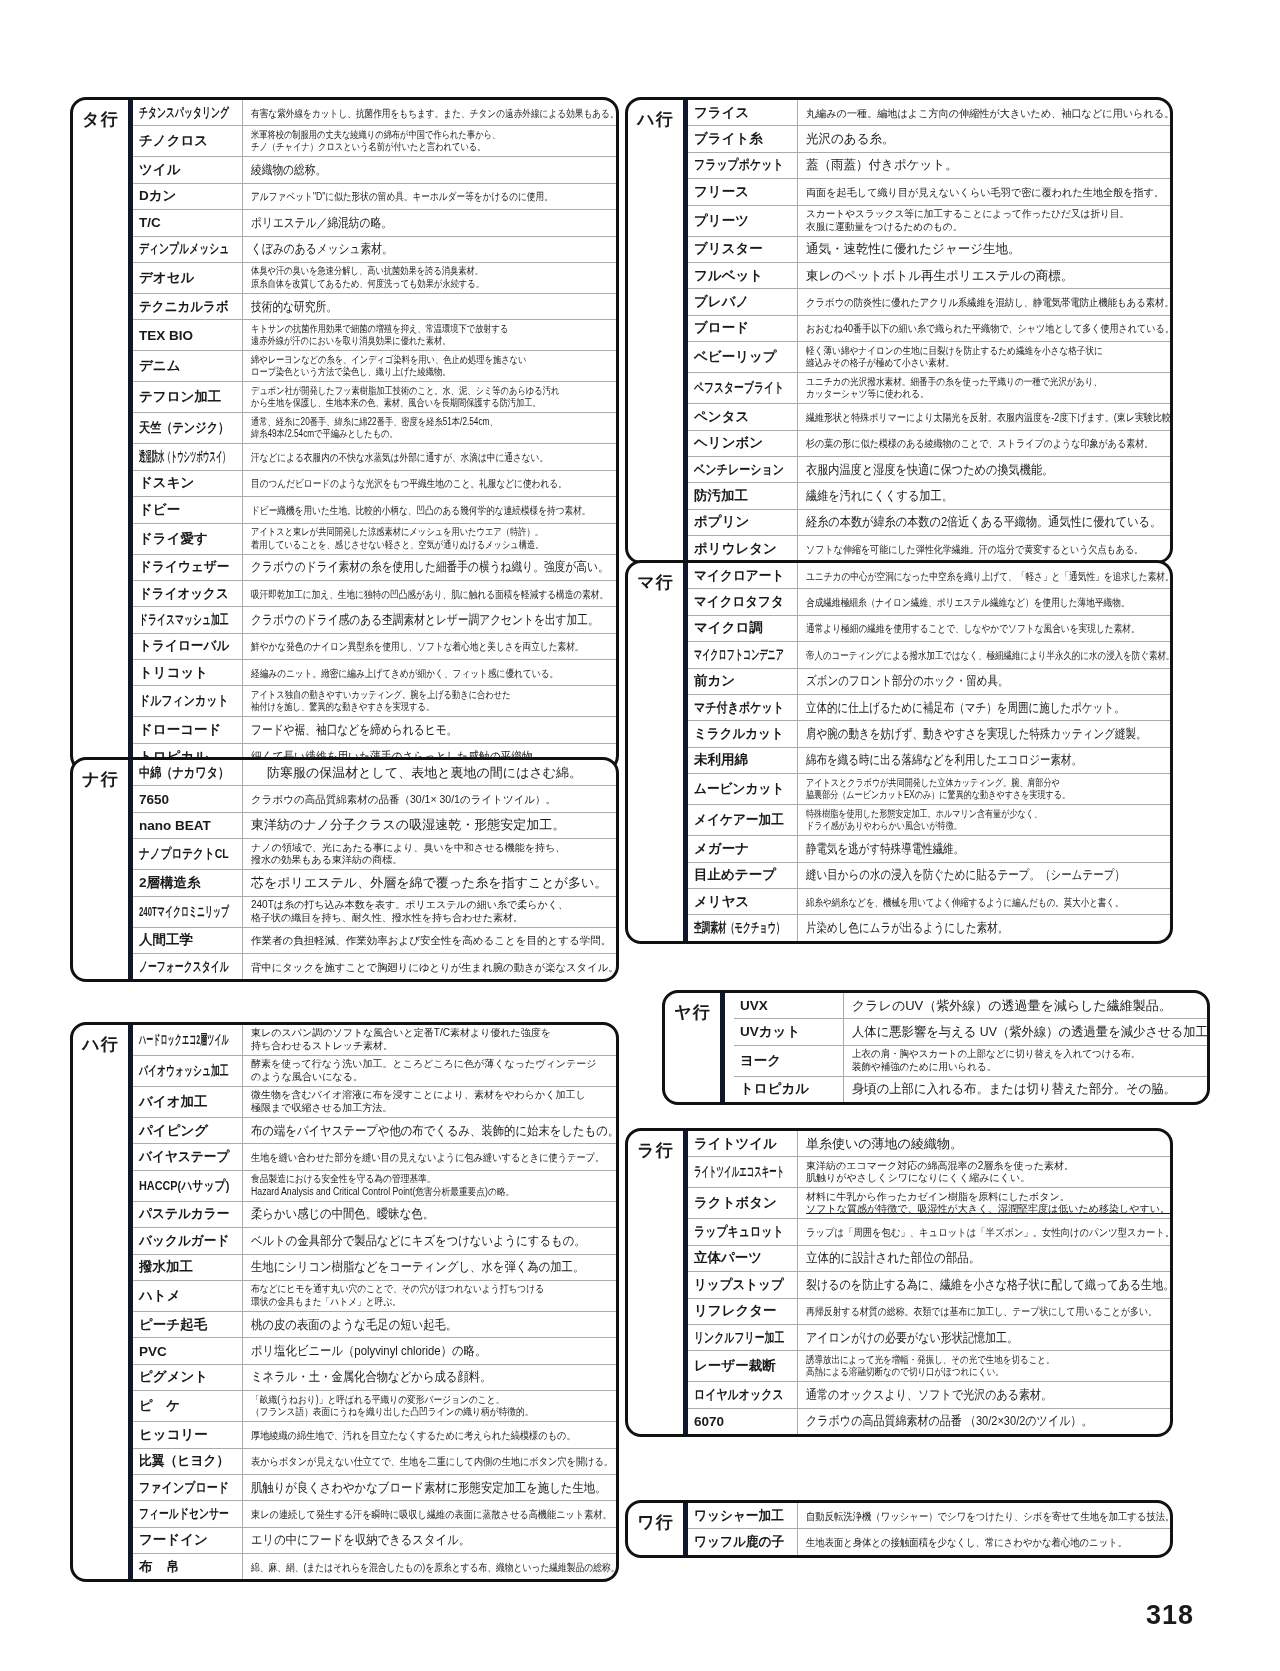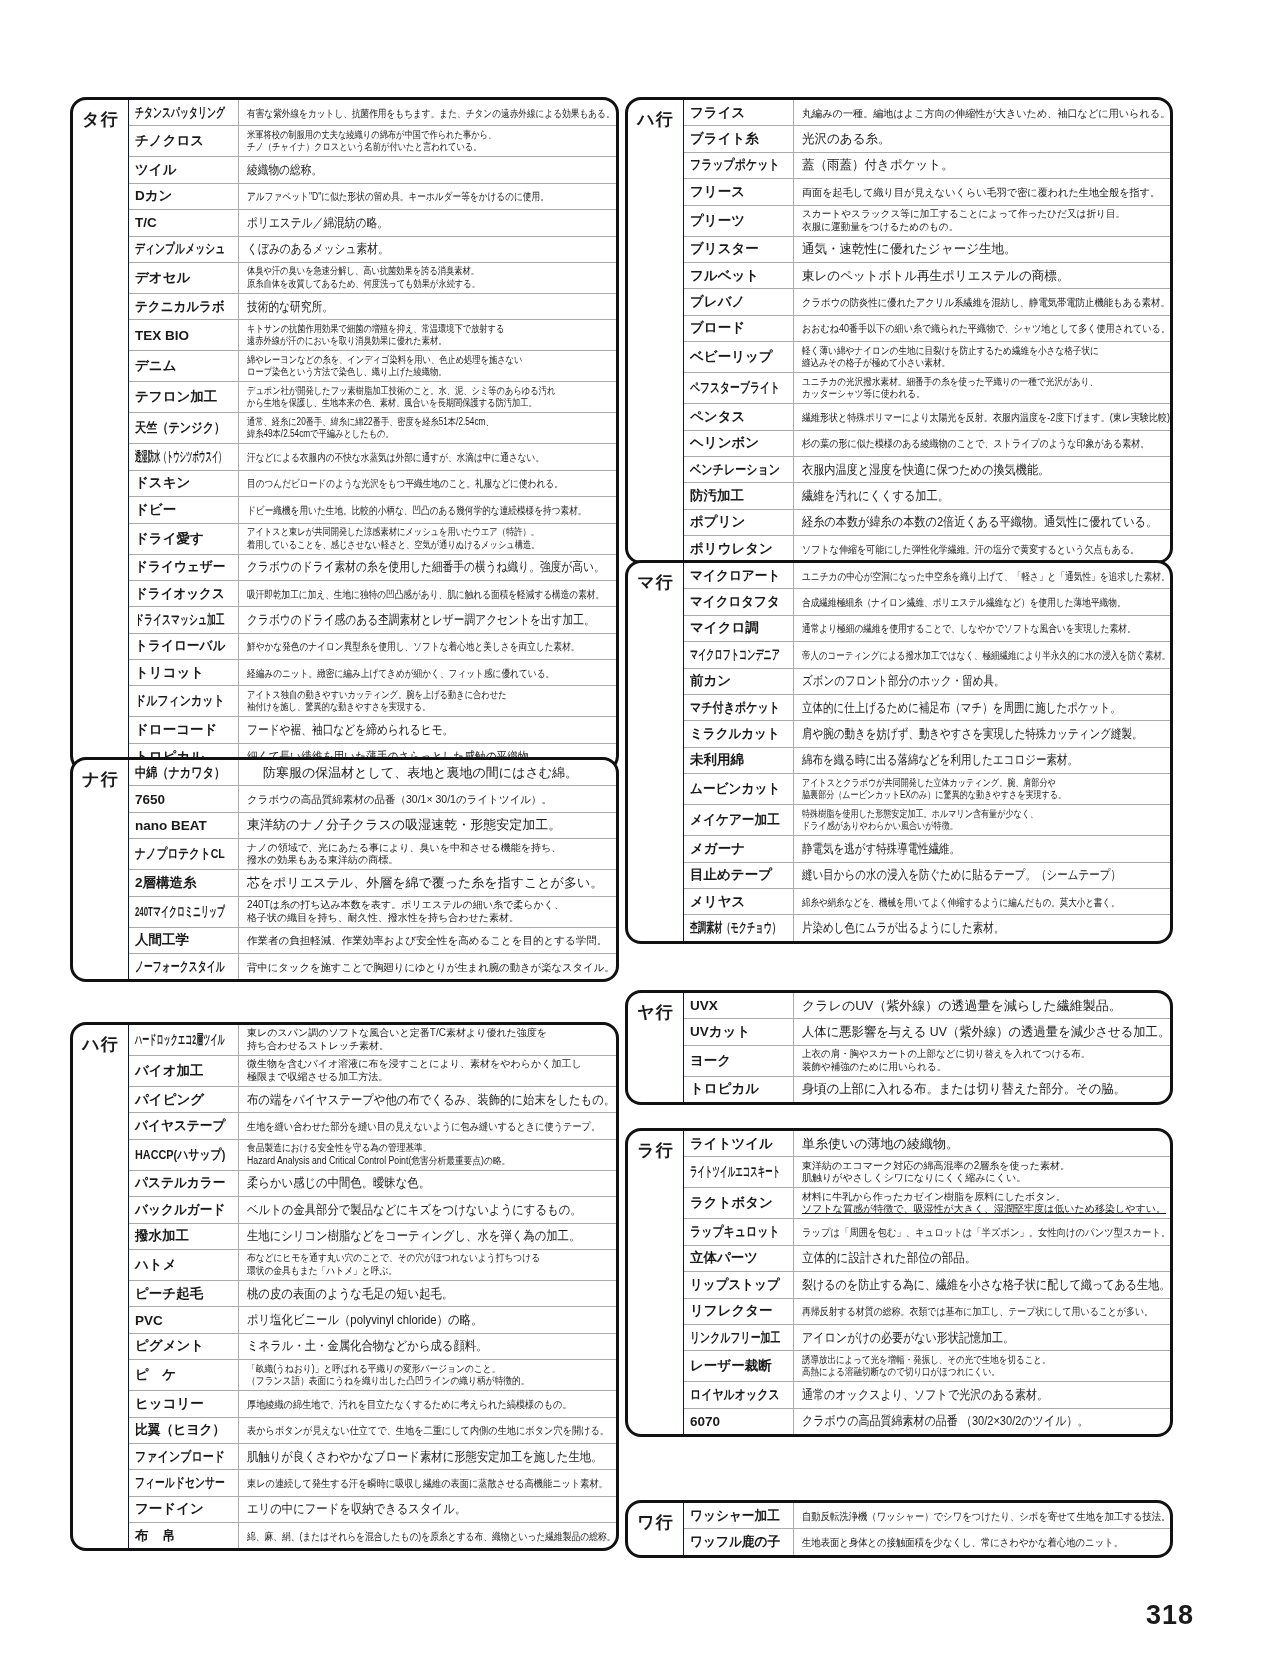--- a/index.html
+++ b/index.html
@@ -6,21 +6,21 @@
   body{
     width:1280px;height:1671px;position:relative;background:#ffffff;
     font-family:"Liberation Sans","DejaVu Sans",sans-serif;color:#1a1a1a;
     overflow:hidden;
   }
   .box{
     position:absolute;display:flex;align-items:stretch;
     border:3px solid #111;border-radius:16px;background:#fff;overflow:hidden;
   }
   .gyo-cell{
-    flex:0 0 55px;border-right:1px solid #0f172a;
+    flex:0 0 55px;border-right:5px solid #0f172a;
     font-weight:bold;font-size:17px;text-align:center;padding-top:8px;
     letter-spacing:1px;
   }
   .rows{flex:1;display:flex;flex-direction:column;justify-content:stretch;}
   .row{display:flex;align-items:center;border-top:1px solid #ababab;min-height:25.4px;flex:1;}
   .row.ml{min-height:30px;}
   .row:first-child{border-top:none;}
   .term-cell{
     flex:0 0 100px;align-self:stretch;display:flex;align-items:center;
     padding:1px 3px 1px 6px;border-right:1px solid #ababab;
@@ -29,21 +29,21 @@
   .term-cell span{white-space:nowrap;display:inline-block;font-size:13.5px;}
   .def-cell{flex:1;padding:1px 4px 1px 8px;overflow:hidden;}
   .def-line{display:block;white-space:nowrap;line-height:12.6px;}
   .def-single .def-line{line-height:16px;}
   
   .b-ta  {left:70px; top:97px;  width:543px;}
   .b-na  {left:70px; top:757px; width:543px;}
   .b-hal {left:70px; top:1022px;width:543px;}
   .b-har {left:625px;top:97px;  width:542px;}
   .b-ma  {left:625px;top:560px; width:542px;}
-  .b-ya  {left:625px;top:990px; width:542px;}
+  .b-ya  {left:662px;top:990px; width:542px;gap:9px;}
   .b-ra  {left:625px;top:1128px;width:542px;}
   .b-wa  {left:625px;top:1500px;width:542px;}
   .page-num{
     position:absolute;right:86px;top:1600px;
     font-size:27px;font-weight:bold;letter-spacing:1px;
   }
 </style>
 </head>
 <body>
 
@@ -330,20 +330,29 @@
         <div class="term-cell">
           <span style="transform: scaleX(0.52); transform-origin: left center;">ハードロックエコ2層ツイル</span>
         </div>
         <div class="def-cell">
           <span class="def-line" style="font-size: 10px;">東レのスパン調のソフトな風合いと定番T/C素材より優れた強度を</span>
           <span class="def-line" style="font-size: 10px;">持ち合わせるストレッチ素材。</span>
         </div>
       </div>
       <div class="row ml">
         <div class="term-cell">
+          <span style="transform: scaleX(0.652); transform-origin: left center;">バイオウォッシュ加工</span>
+        </div>
+        <div class="def-cell">
+          <span class="def-line" style="font-size: 10px;">酵素を使って行なう洗い加工。ところどころに色が薄くなったヴィンテージ</span>
+          <span class="def-line" style="font-size: 10px;">のような風合いになる。</span>
+        </div>
+      </div>
+      <div class="row ml">
+        <div class="term-cell">
           <span>バイオ加工</span>
         </div>
         <div class="def-cell">
           <span class="def-line" style="font-size: 10px;">微生物を含むバイオ溶液に布を浸すことにより、素材をやわらかく加工し</span>
           <span class="def-line" style="font-size: 10px;">極限まで収縮させる加工方法。</span>
         </div>
       </div>
       <div class="row">
         <div class="term-cell">
           <span>パイピング</span>

